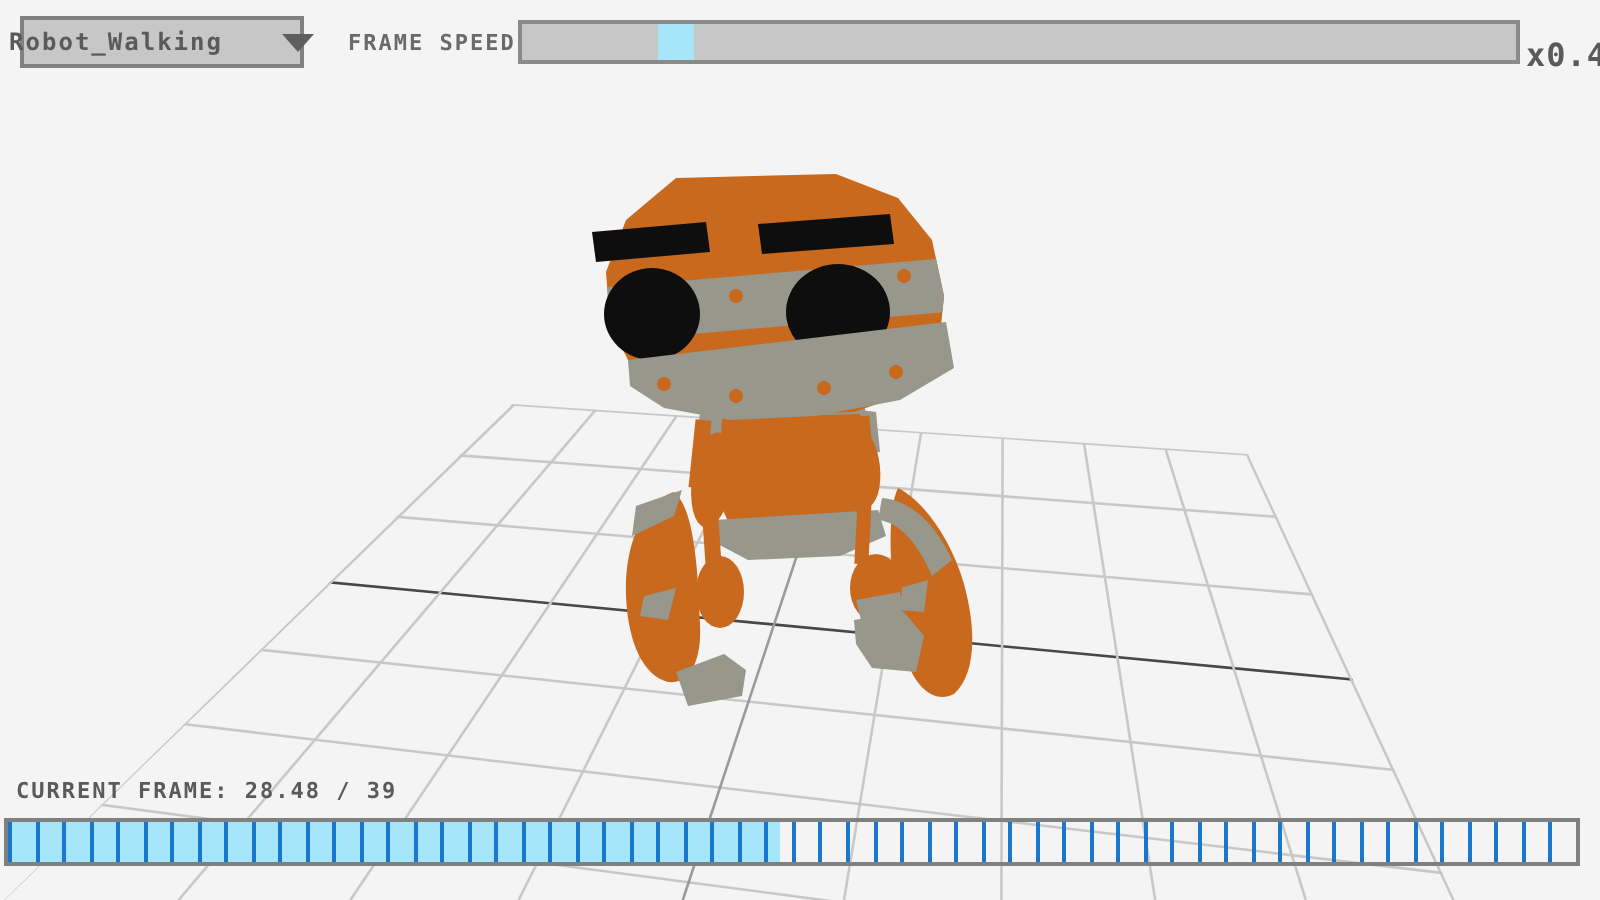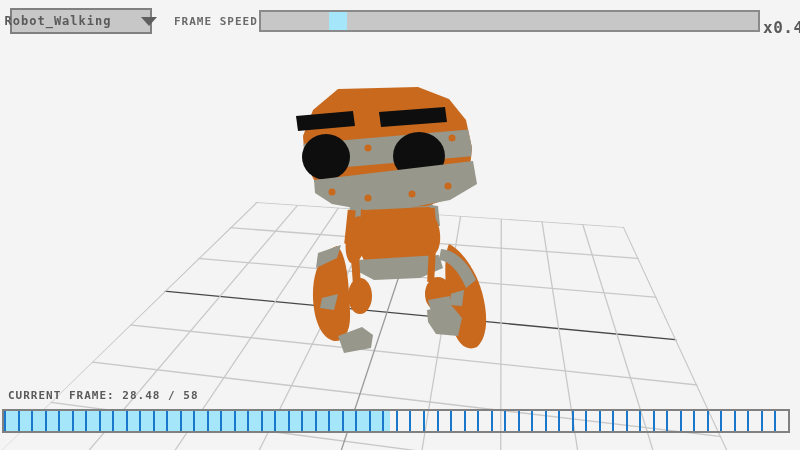--- a/index.html
+++ b/index.html
@@ -153,21 +153,21 @@
 </div>
 
 <div class="speed-label">FRAME SPEED:</div>
 
 <div class="slider">
   <div class="handle" style="left: calc(14% - 2px);"></div>
 </div>
 
 <div class="speed-value">x0.4</div>
 
-<div class="frame-label">CURRENT FRAME: 28.48 / 58</div>
+<div class="frame-label">CURRENT FRAME: 28.48 / 39</div>
 
 <div class="timeline">
     <div class="cell filled"></div>
     <div class="cell filled"></div>
     <div class="cell filled"></div>
     <div class="cell filled"></div>
     <div class="cell filled"></div>
     <div class="cell filled"></div>
     <div class="cell filled"></div>
     <div class="cell filled"></div>

